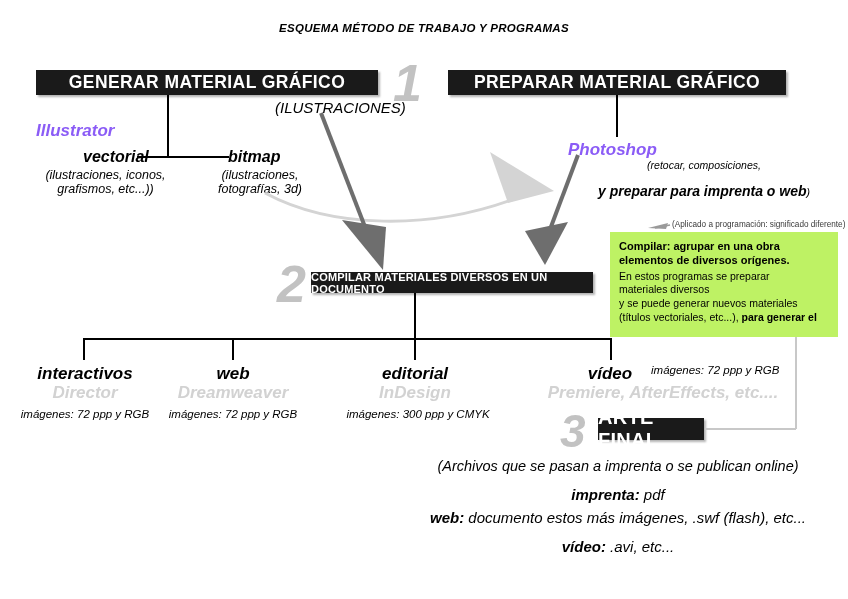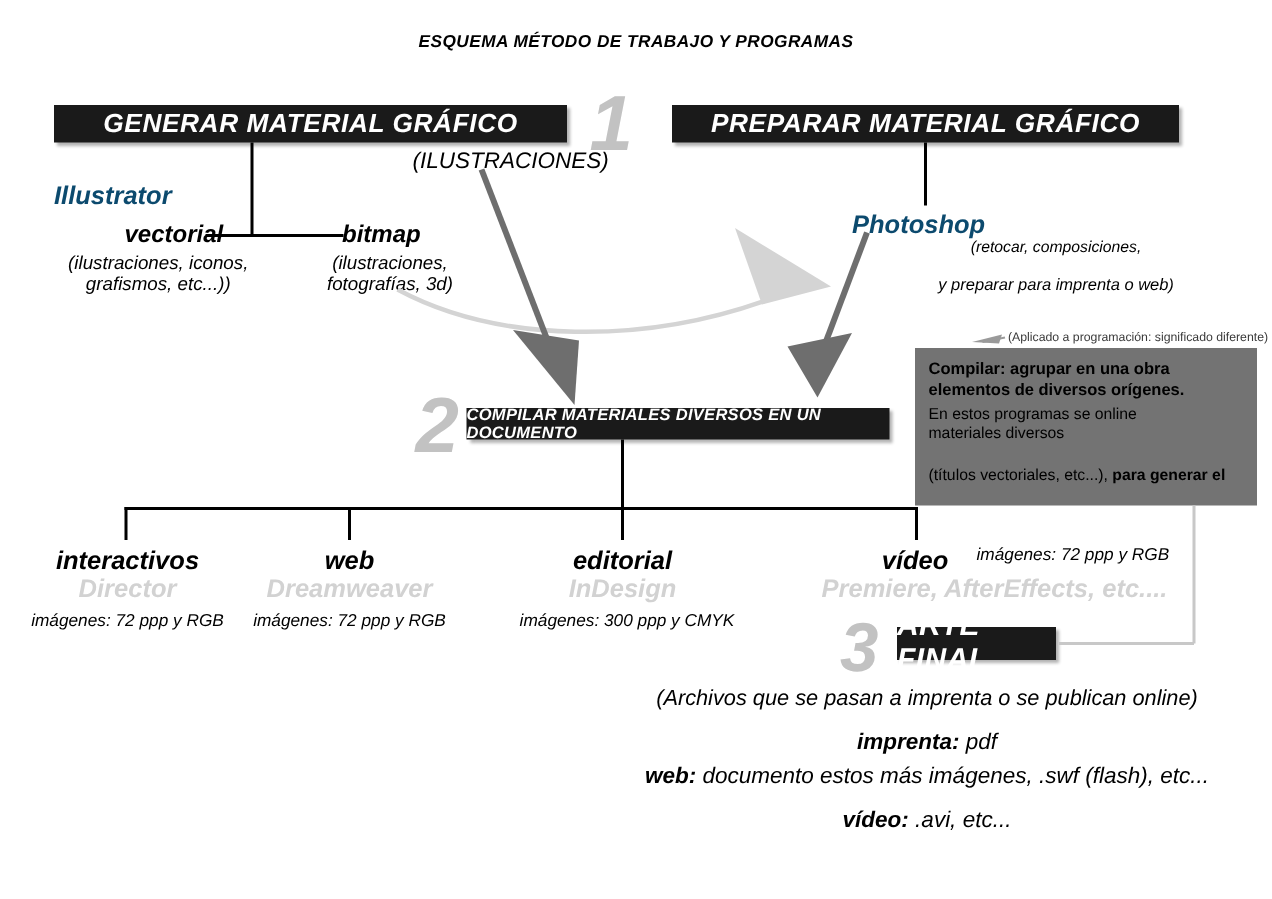--- a/index.html
+++ b/index.html
@@ -6,59 +6,59 @@
   body{width:848px;height:599px;position:relative;overflow:hidden;
        font-family:"Liberation Sans","DejaVu Sans",sans-serif;color:#000;}
   .abs{position:absolute;}
   .ctr{text-align:center;}
 
   
   #doc-title{left:0;top:22px;width:848px;text-align:center;
              font-size:11.5px;font-weight:bold;font-style:italic;letter-spacing:.3px;}
 
   
-  .banner{background:#1a1a1a;color:#fff;font-style:italic;font-weight:bold;
+  .banner{background:#1a1a1a;color:#fff;font-weight:bold;
           display:flex;align-items:center;justify-content:center;
           box-shadow:2px 2px 2px rgba(0,0,0,.30);}
   #banner-generar{left:36px;top:70px;width:342px;height:25px;font-size:17.5px;letter-spacing:.4px;}
   #banner-preparar{left:448px;top:70px;width:338px;height:25px;font-size:17.5px;letter-spacing:.4px;}
   #banner-compilar{left:311px;top:272px;width:282px;height:21px;font-size:11px;letter-spacing:.2px;}
   #banner-arte{left:598px;top:418px;width:106px;height:22px;font-size:20px;letter-spacing:.3px;}
 
   
   .stepnum{color:#c2c2c2;font-style:italic;font-weight:bold;line-height:1;}
   #step-1{left:393px;top:57px;font-size:52px;}
   #step-2{left:277px;top:258px;font-size:52px;}
   #step-3{left:560px;top:408px;font-size:46px;}
 
   
   .ln{background:#000;}
   .lngray{background:#c8c8c8;}
 
   
-  .appname{color:#0c4a6e;font-style:italic;font-weight:bold;}
+  .appname{color:#8b5cf6;font-style:italic;font-weight:bold;}
   .catname{font-style:italic;font-weight:bold;}
   .desc{font-style:italic;line-height:1.12;}
 
   #label-ilustraciones{left:275px;top:99px;font-size:15px;font-weight:normal;font-style:italic;}
   #label-illustrator{left:36px;top:121px;font-size:17px;}
   #label-photoshop{left:568px;top:140px;font-size:17px;}
 
   #label-vectorial{left:83px;top:148px;font-size:16px;}
   #label-bitmap{left:228px;top:148px;font-size:16px;}
   #desc-vectorial{left:18px;top:168px;width:175px;font-size:12.5px;text-align:center;}
   #desc-bitmap{left:198px;top:168px;width:124px;font-size:12.5px;text-align:center;}
 
   #desc-photoshop{left:578px;top:160px;width:252px;font-size:10.5px;text-align:center;}
-  #desc-photoshop .b{font-weight:normal;font-size:11px;}
+  #desc-photoshop .b{font-weight:bold;font-size:14px;}
 
   #note-aplicado{left:672px;top:220px;font-size:8.2px;color:#3a3a3a;}
 
   
-  #callout-compilar{left:610px;top:232px;width:228px;height:105px;background:#737373;
+  #callout-compilar{left:610px;top:232px;width:228px;height:105px;background:#bef264;
                     padding:8px 9px 0 9px;box-sizing:border-box;font-size:10.5px;line-height:1.32;
                     overflow:hidden;}
   #callout-compilar .hd{font-weight:bold;font-size:11px;line-height:1.25;display:block;margin-bottom:2px;}
   #callout-compilar .bo{font-weight:bold;}
 
   
   .branch-cat{font-style:italic;font-weight:bold;font-size:17px;}
   .branch-app{font-style:italic;font-weight:bold;font-size:17px;color:#d2d2d2;}
   .branch-res{font-style:italic;font-size:11.5px;}
 
@@ -112,23 +112,23 @@
   <polygon points="525,231 568,222 545,265" fill="#6e6e6e"></polygon>
 
   <polygon points="648,228 668,223 666,229" fill="#9a9a9a"></polygon>
   <line x1="655" y1="228" x2="670" y2="225" stroke="#9a9a9a" stroke-width="1.4"></line>
 </svg>
 
 <div class="abs" id="note-aplicado">(Aplicado a programación: significado diferente)</div>
 
 <div class="abs" id="callout-compilar">
   <span class="hd">Compilar: agrupar en una obra elementos de diversos orígenes.</span>
-  <span>En estos programas se online</span><br>
+  <span>En estos programas se preparar</span><br>
   <span>materiales diversos</span><br>
-  <br>
+  <span>y se puede generar nuevos materiales</span><br>
   <span>(títulos vectoriales, etc...),</span>
   <span class="bo">para generar el</span>
 </div>
 
 <div class="abs ln" style="left:414px;top:293px;width:2px;height:46px;"></div>
 <div class="abs ln" style="left:83px;top:338px;width:529px;height:2px;"></div>
 <div class="abs ln" style="left:83px;top:338px;width:2px;height:22px;"></div>
 <div class="abs ln" style="left:232px;top:338px;width:2px;height:22px;"></div>
 <div class="abs ln" style="left:414px;top:338px;width:2px;height:22px;"></div>
 <div class="abs ln" style="left:610px;top:338px;width:2px;height:22px;"></div>

